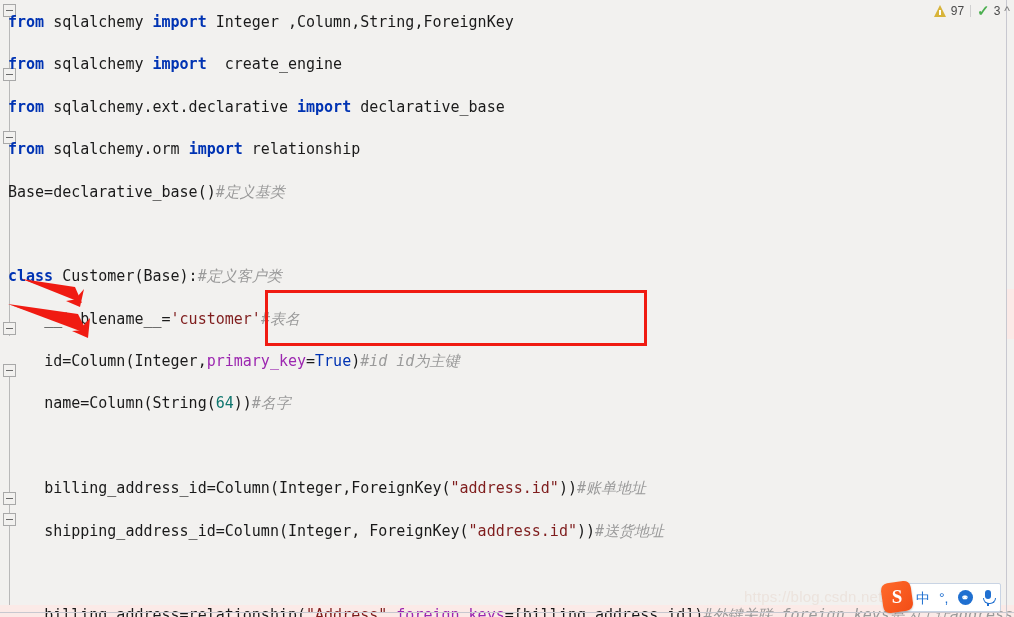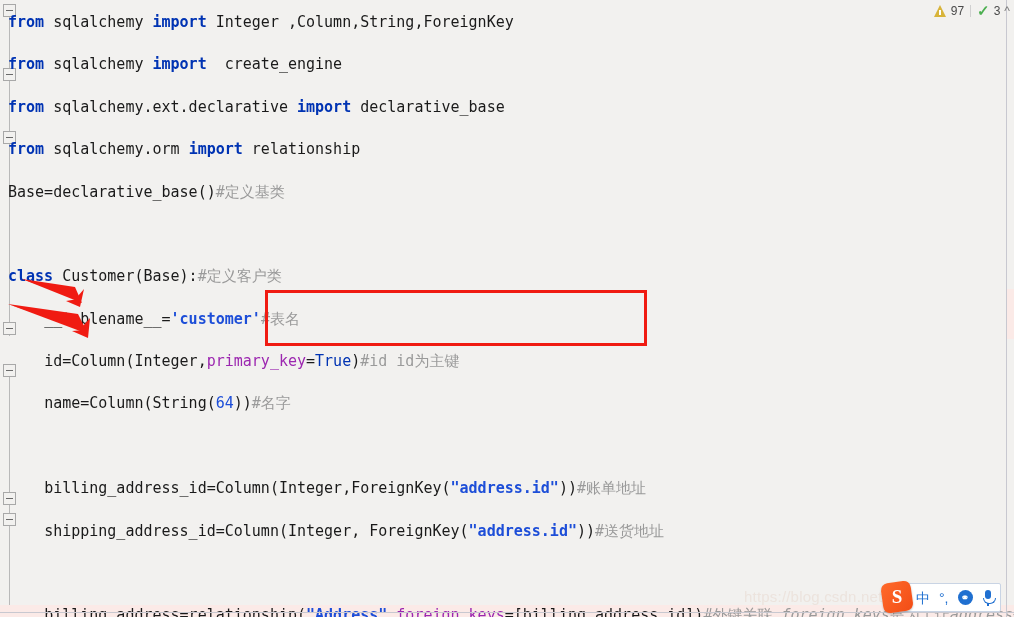--- a/index.html
+++ b/index.html
@@ -42,24 +42,24 @@
   .ln{
     position:relative;
     height:21.2px;
     padding-left:8px;
     box-sizing:border-box;
   }
   .hl-pink{background:#fbeae7;}
   
   .kw{color:#0033b3;font-weight:bold;}
   .kw2{color:#0033b3;}
-  .str{color:#1d4ed8;font-weight:bold;margin-top:11px;}
-  .num{color:#1d4ed8;}
+  .str{color:#7f1d1d;font-weight:normal;margin-top:11px;}
+  .num{color:#0f766e;}
   .kwarg{color:#9c27b0;}
-  .cm{color:#9a9a9a;}
+  .cm{color:#9a9a9a;font-style:italic;}
   .cmlat{color:#9a9a9a;font-style:italic;}
   .op{color:#1a1a1a;}
   
   #redbox{
     position:absolute;
     border:3px solid #f01b12;
     box-sizing:border-box;
     pointer-events:none;
   }
   

